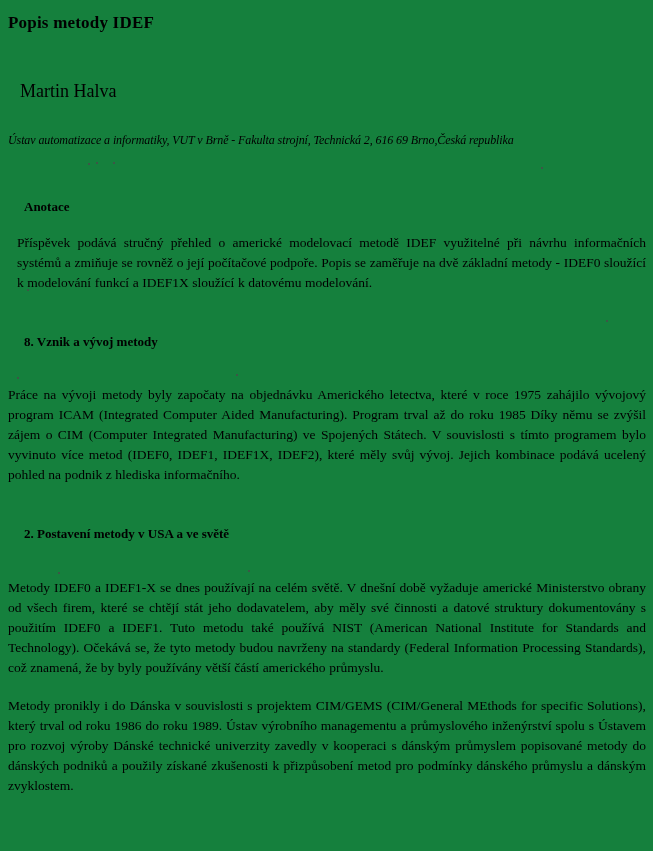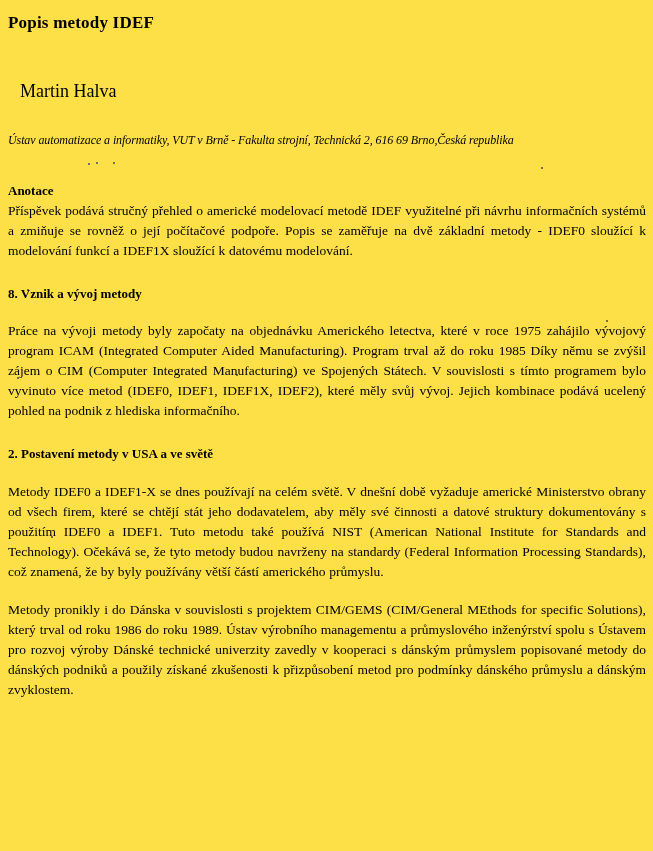--- a/index.html
+++ b/index.html
@@ -16,21 +16,21 @@
     color: #000000;
     -webkit-font-smoothing: none;
   }
 
   .page {
     position: relative;
     width: 653px;
     height: 851px;
     padding: 0;
     box-sizing: border-box;
-    background: #fde047;
+    background: #15803d;
   }
 
   .content {
     position: absolute;
     left: 8px;
     top: 0;
     width: 638px;
   }
 
   .doc-title {
@@ -57,37 +57,38 @@
     padding-top: 21px;
     letter-spacing: -0.1px;
     white-space: nowrap;
     font-style: italic;
   }
 
   .section-heading {
     font-size: 13px;
     font-weight: bold;
     line-height: 19px;
-    margin: 0;
+    margin: 16px;
   }
 
   .abstract-heading {
     padding-top: 34px;
   }
 
   .body-text {
     font-size: 13.5px;
     line-height: 20px;
     text-align: justify;
     margin: 0;
     word-spacing: 0.2px;
   }
 
   .abstract-body {
     padding-top: 1px;
+    margin-left: 9px;
   }
 
   .gap-before-heading {
     padding-top: 23px;
   }
 
   .gap-before-para {
     padding-top: 19px;
   }
 

